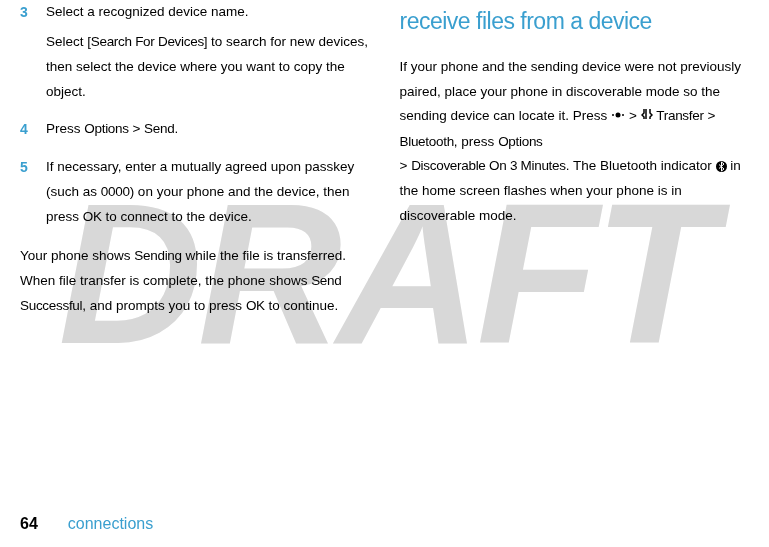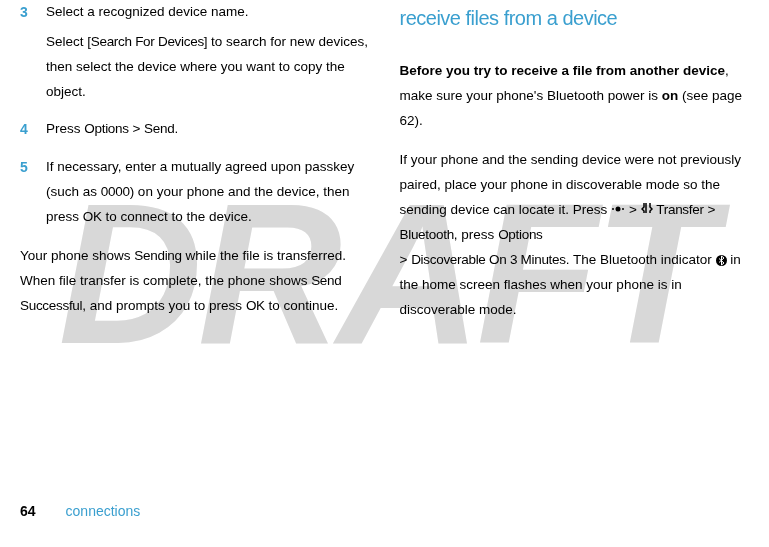--- a/index.html
+++ b/index.html
@@ -63,32 +63,32 @@
       margin-bottom: 14px;
     }
     .bold-narrow {
       font-family: "Arial Narrow", Arial, sans-serif;
       font-weight: normal;
       font-stretch: condensed;
       letter-spacing: -0.3px;
     }
     .section-heading {
       color: #3a9fcf;
-      font-size: 20px;
+      font-size: 23px;
       font-weight: normal;
-      margin-bottom: 22px;
+      margin-bottom: 12px;
       font-family: Arial, sans-serif;
       letter-spacing: -0.5px;
     }
     .footer {
       position: absolute;
-      bottom: 28px;
+      bottom: 14px;
       left: 20px;
       z-index: 1;
-      font-size: 14px;
+      font-size: 16px;
     }
     .page-num {
       font-weight: bold;
       color: #000;
       margin-right: 30px;
     }
     .footer-label {
       color: #3a9fcf;
     }
     .icon-dot {
@@ -150,23 +150,20 @@
     <div class="para">
       <span>Your phone shows </span><span class="bold-narrow">Sending</span><span> while the file is transferred. When file transfer is complete, the phone shows </span><span class="bold-narrow">Send Successful</span><span>, and prompts you to press </span><span class="bold-narrow">OK</span><span> to continue.</span>
     </div>
 
   </div>
 
   <div class="column">
 
     <div class="section-heading">receive files from a device</div>
 
-    <div class="para">
-      <b>Before you try to receive a file from another device</b><span>, make sure your phone's Bluetooth power is </span><b>on</b><span> (see page 62).</span>
-    </div>
 
 
     <div class="para">
       <span>If your phone and the sending device were not previously paired, place your phone in discoverable mode so the sending device can locate it. Press </span><span class="icon-dot"><svg width="14" height="10" viewBox="0 0 14 10">
             <circle cx="2" cy="5" r="1" fill="#000"></circle>
             <circle cx="7" cy="5" r="2.5" fill="#000"></circle>
             <circle cx="12" cy="5" r="1" fill="#000"></circle>
           </svg></span><span> &gt; </span><span class="icon-tool"><svg width="12" height="12" viewBox="0 0 12 12">
             <path d="M3 1 L3 5 L1 7 L3 9 L3 11 M5 1 L5 11 M9 1 L9 5 L11 7 L9 9 L9 11" stroke="#000" stroke-width="1.5" fill="none"></path>
           </svg></span> <span class="bold-narrow">Transfer</span><span> &gt; </span><span class="bold-narrow">Bluetooth</span><span>, press </span><span class="bold-narrow">Options</span><br><span>&gt; </span><span class="bold-narrow">Discoverable On 3 Minutes</span><span>. The Bluetooth indicator </span><span class="icon-bt"><svg width="11" height="11" viewBox="0 0 11 11">

